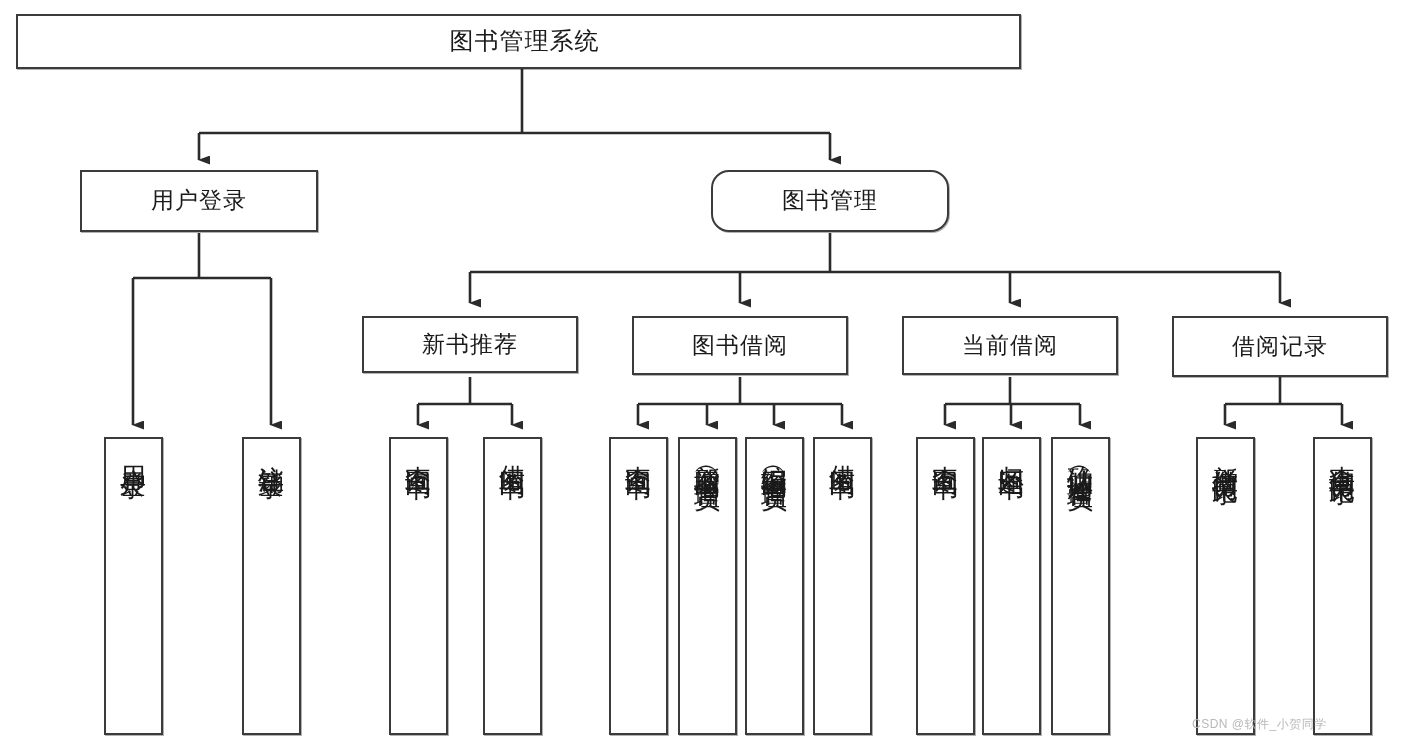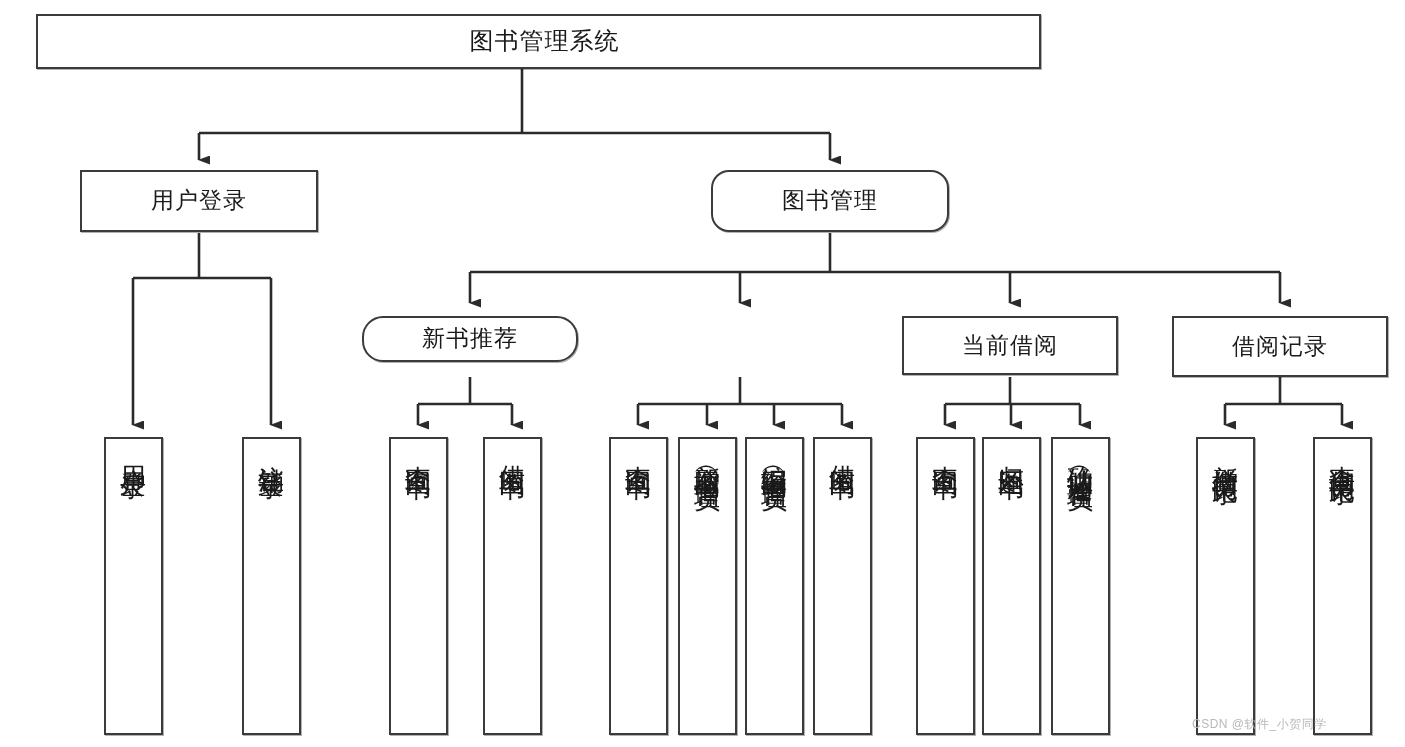--- a/index.html
+++ b/index.html
@@ -117,33 +117,36 @@
       <path d="M1011,404 L1011,425" marker-end="url(#arw)"></path>
       <path d="M1080,404 L1080,425" marker-end="url(#arw)"></path>
 
       <path d="M1280,377 L1280,404"></path>
       <path d="M1225,404 L1342,404"></path>
       <path d="M1225,404 L1225,425" marker-end="url(#arw)"></path>
       <path d="M1342,404 L1342,425" marker-end="url(#arw)"></path>
     </g>
   </svg>
 
-  <div class="node h root" style="left:36px; top:14px; width:1005px; height:55px;padding-left:12px;">
+  <div class="node h root" style="left:16px; top:14px; width:1005px; height:55px;padding-left:12px;">
     <span class="node-label">图书管理系统</span>
   </div>
 
   <div class="node h" style="left:80px; top:170px; width:238px; height:62px;">
     <span class="node-label">用户登录</span>
   </div>
   <div class="node h" style="left:711px; top:170px; width:238px; height:62px;border-radius:18px;">
     <span class="node-label">图书管理</span>
   </div>
 
-  <div class="node h" style="left:362px; top:316px; width:216px; height:46px;border-radius:21px;">
+  <div class="node h" style="left:362px; top:316px; width:216px; height:57px;">
     <span class="node-label">新书推荐</span>
+  </div>
+  <div class="node h" style="left:632px; top:316px; width:216px; height:59px;">
+    <span class="node-label">图书借阅</span>
   </div>
   <div class="node h" style="left:902px; top:316px; width:216px; height:59px;">
     <span class="node-label">当前借阅</span>
   </div>
   <div class="node h" style="left:1172px; top:316px; width:216px; height:61px;">
     <span class="node-label">借阅记录</span>
   </div>
 
   <div class="node v" style="left:104px; top:437px; width:59px; height:298px;">
     <span class="node-label">用户登录</span>

